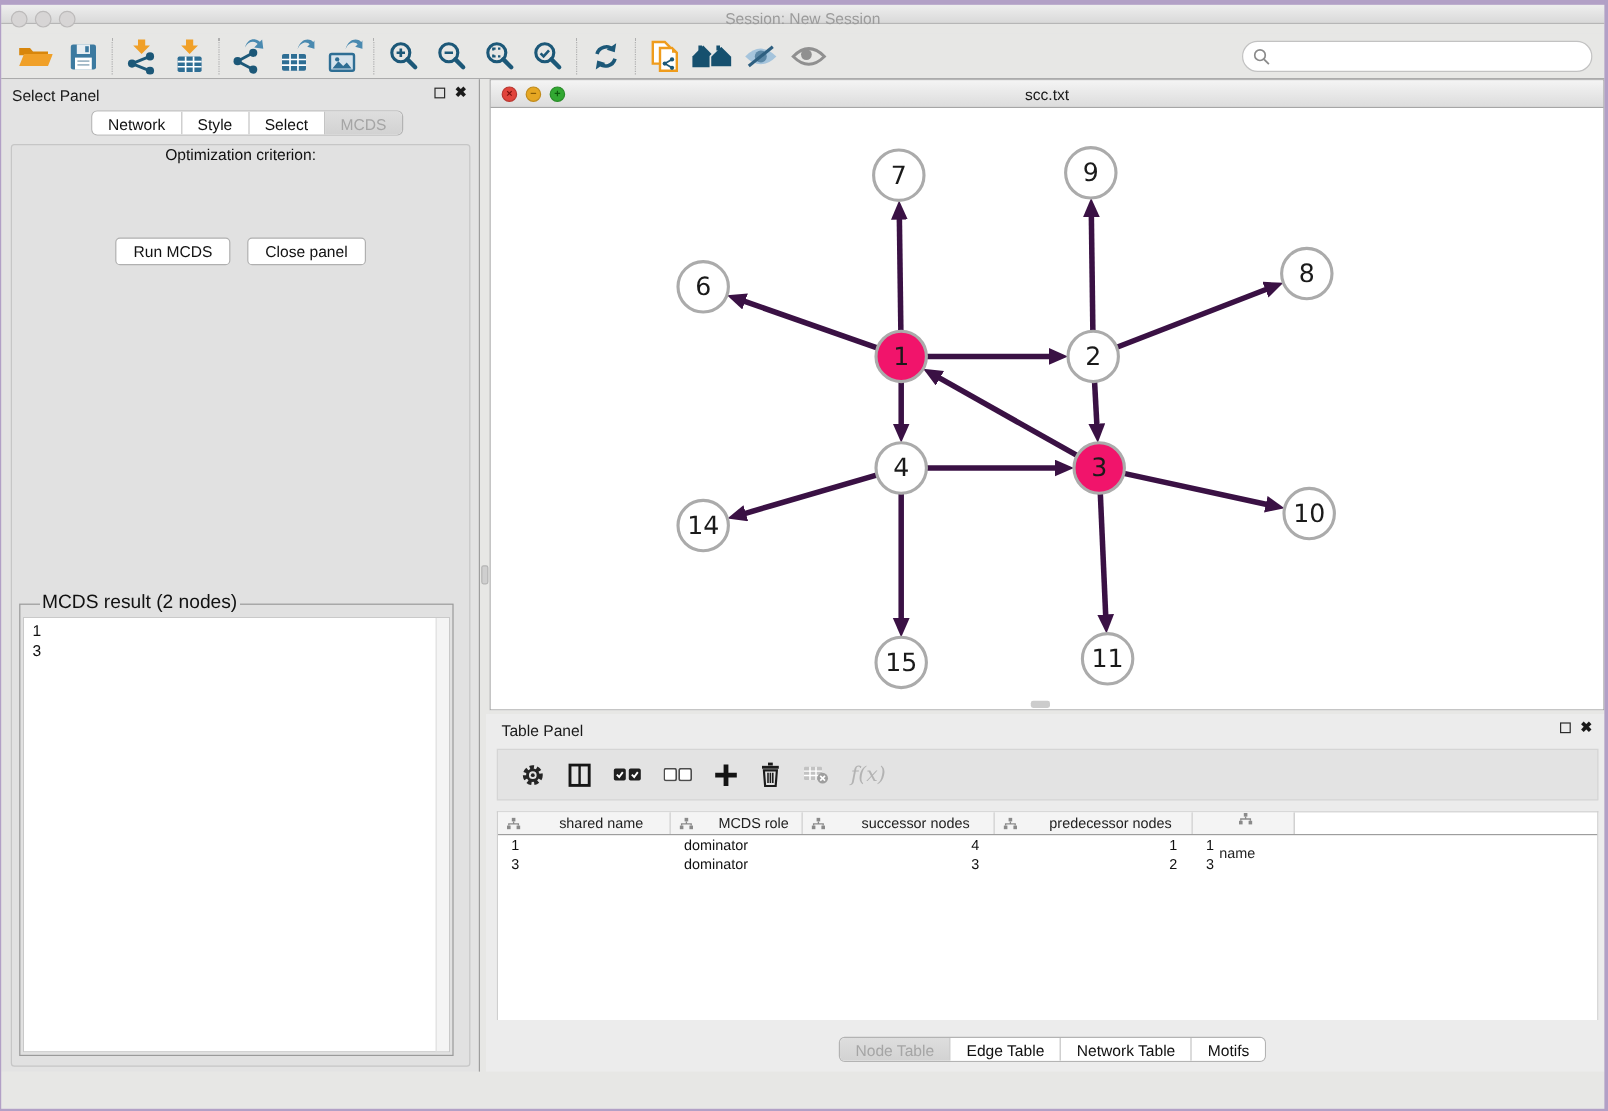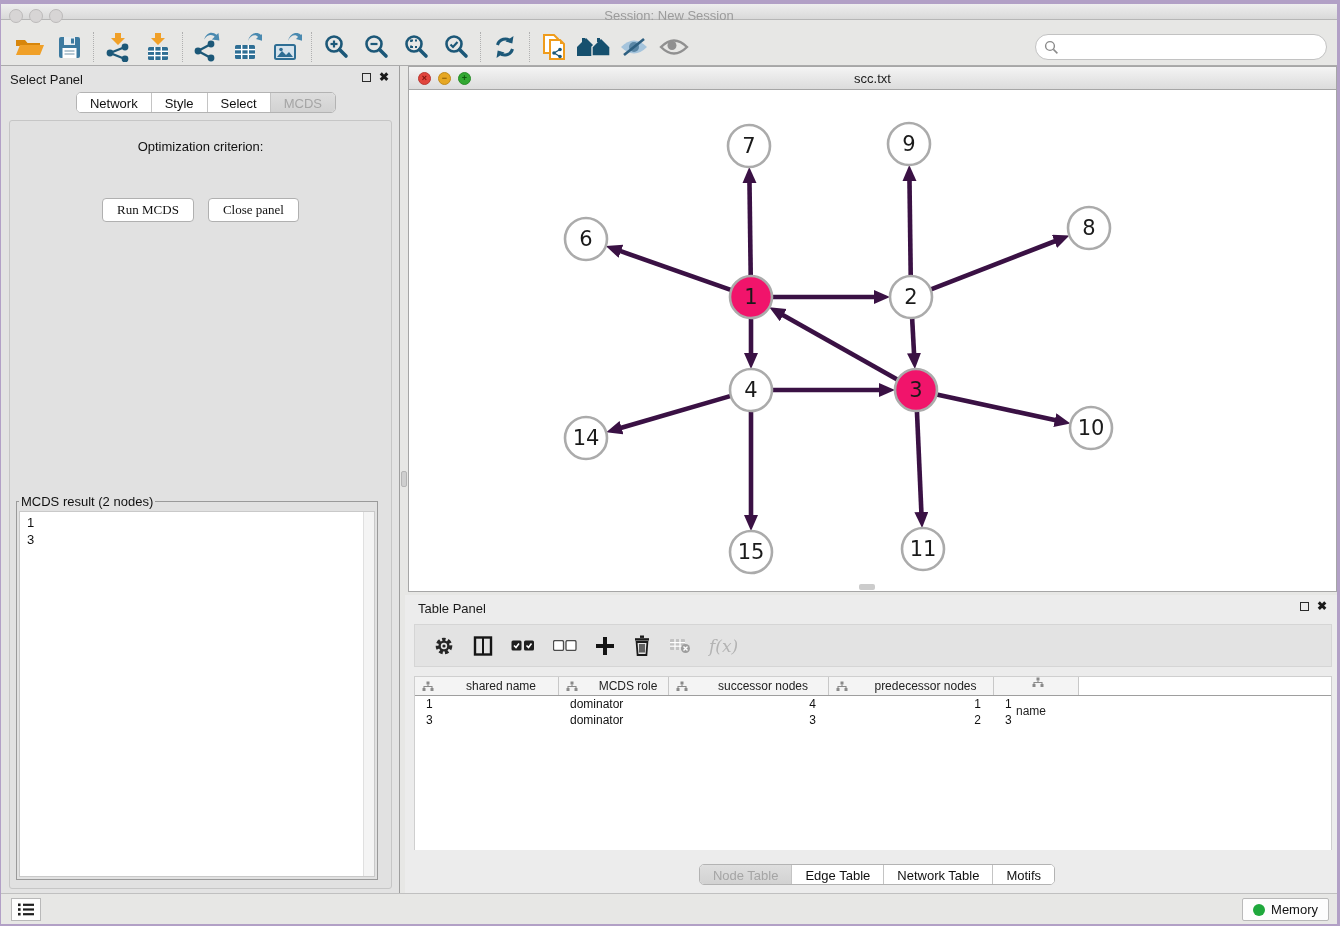--- a/index.html
+++ b/index.html
@@ -41,30 +41,30 @@
   .close-x { font-size:12px; font-weight:bold; color:#1a1a1a; line-height:11px; }
 
   .tabbar { display:flex; justify-content:center; }
   .seg { display:inline-flex; border:1px solid #b3b3b3; border-radius:5px; overflow:hidden; background:#fff; height:21px;margin-left:12px; }
   .seg .tab { padding:2px 13px; font-size:13px; color:#111; background:#fff; border-left:1px solid #c4c4c4; white-space:nowrap; line-height:17px; }
   .seg .tab:first-child { border-left:none; }
   .seg .tab.active { background:linear-gradient(#dedede,#d2d2d2); color:#a5a5a5; }
 
   .panel-body { position:absolute; left:8px; right:7px; top:54px; bottom:4px;
     background:#e1e1e1; border:1px solid #c6c6c6; border-radius:3px; }
-  .opt-label { text-align:center; margin-top:18px; font-size:13px; color:#111; }
+  .opt-label { text-align:center; font-size:13px; color:#111; }
   .dropdown { position:absolute; left:36px; right:36px; top:42px; height:23px; background:#fff;
     border:1px solid #b0b0b0; border-radius:4px; font-size:13px; display:flex; align-items:center; padding-left:10px; }
   .dropdown .stepper { position:absolute; right:6px; top:3px; }
   .btn-row { position:absolute; top:77px; left:0; right:0; display:flex; justify-content:center; gap:14px; }
-  .pbtn { background:#fff; border:1px solid #b0b0b0; border-radius:4px; font-size:13px; padding:3px 14px; color:#111; font-family:Liberation Serif, serif; }
+  .pbtn { background:#fff; border:1px solid #b0b0b0; border-radius:4px; font-size:13px; padding:3px 14px; color:#111; font-family:Liberation Sans, sans-serif; }
 
   fieldset.result { position:absolute; left:6px; right:13px; top:373px; bottom:8px;
     border:1px solid #9a9a9a; background:#e1e1e1; padding:0; }
-  fieldset.result legend { font-size:13px; color:#111; margin-left:2px; padding:0 2px; }
+  fieldset.result legend { font-size:16px; color:#111; margin-left:16px; padding:0 2px; }
   .result-area { position:absolute; left:2px; right:2px; top:2px; bottom:2px; background:#fff;
     border:1px solid #c9c9c9; font-size:13px; color:#111; padding:2px 0 0 7px; line-height:17px; }
   .result-scroll { position:absolute; right:0; top:0; bottom:0; width:11px; background:#f4f4f4; border-left:1px solid #e0e0e0; }
 
   
   .v-split { position:absolute; left:399px; width:8px; top:0; bottom:0; background:#e7e7e5; }
   .v-split .handle { position:absolute; left:1px; top:405px; width:6px; height:16px; background:#cfcfcf; border:1px solid #b5b5b5; border-radius:2px; }
 
   
   .net-window { position:absolute; left:407px; top:0; width:929px; height:526px;
@@ -530,29 +530,13 @@
         <span class="seg" id="table-tabs">
             <span class="tab active">Node Table</span>
             <span class="tab">Edge Table</span>
             <span class="tab">Network Table</span>
             <span class="tab">Motifs</span>
           </span>
       </div>
     </div>
   </div>
 
-  <div class="statusbar">
-    <div class="list-btn">
-      <svg width="18" height="15" viewBox="0 0 18 15">
-        <rect x="1" y="1.5" width="2.6" height="2.6" fill="#1c1c1c"></rect>
-          <rect x="1" y="6.2" width="2.6" height="2.6" fill="#1c1c1c"></rect>
-          <rect x="1" y="10.9" width="2.6" height="2.6" fill="#1c1c1c"></rect>
-        <line x1="6" y1="2.8" x2="17" y2="2.8" stroke="#1c1c1c" stroke-width="2.2"></line>
-          <line x1="6" y1="7.5" x2="17" y2="7.5" stroke="#1c1c1c" stroke-width="2.2"></line>
-          <line x1="6" y1="12.2" x2="17" y2="12.2" stroke="#1c1c1c" stroke-width="2.2"></line>
-      </svg>
-    </div>
-    <div class="memory-btn">
-      <span class="mem-dot"></span>
-      <span>Memory</span>
-    </div>
-  </div>
 </div>
 
 </body></html>

